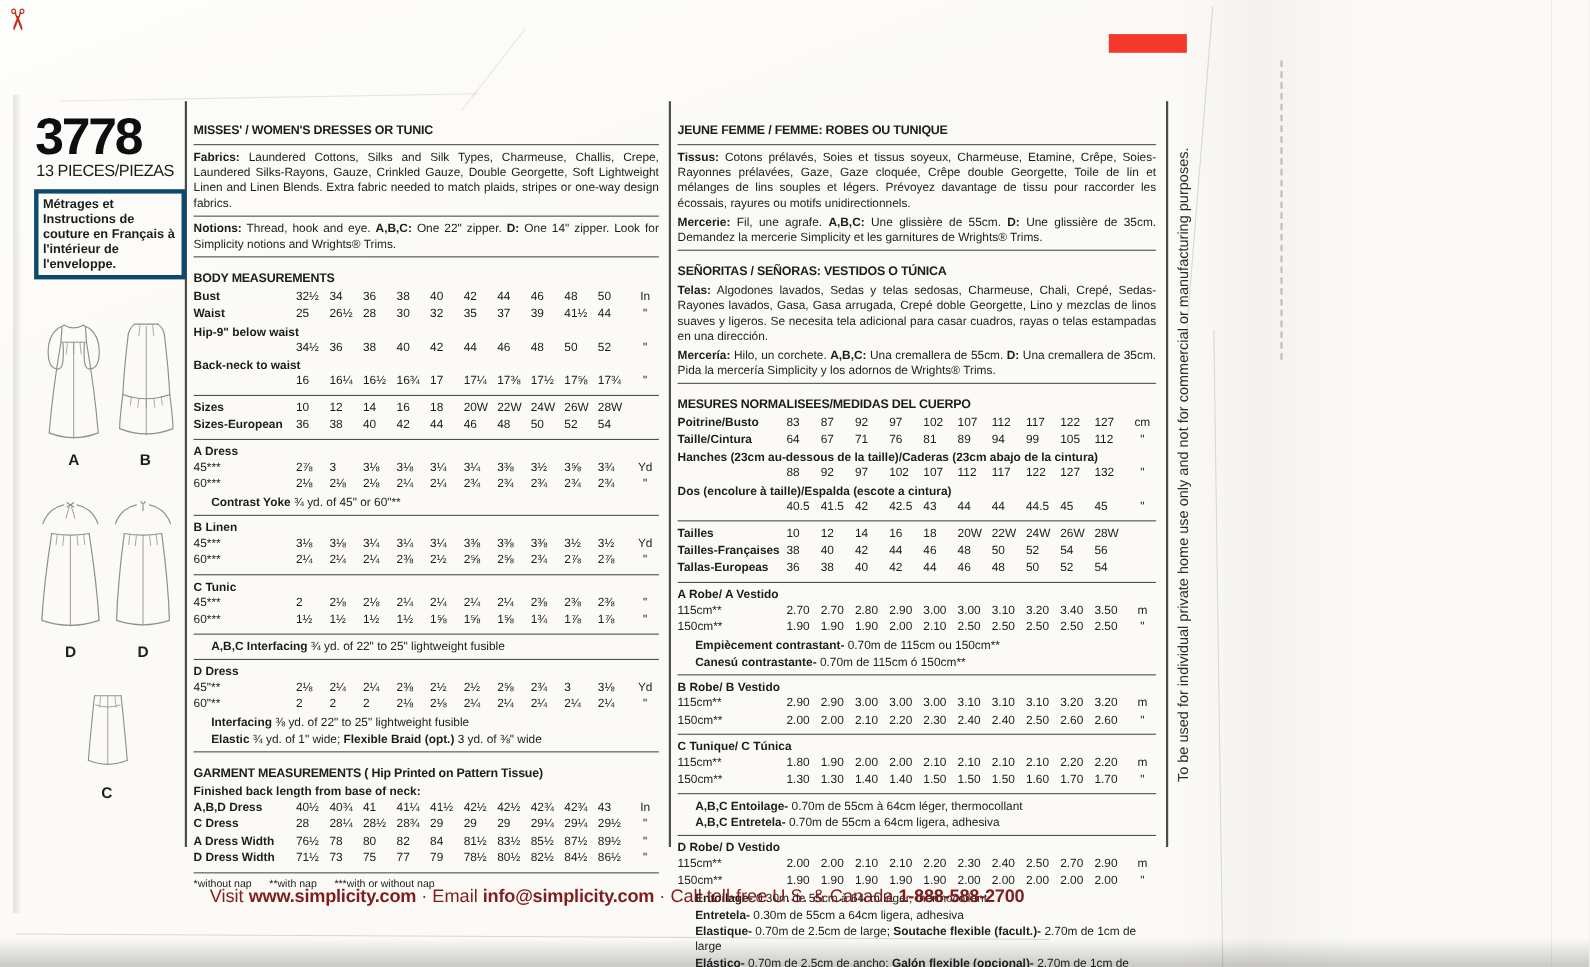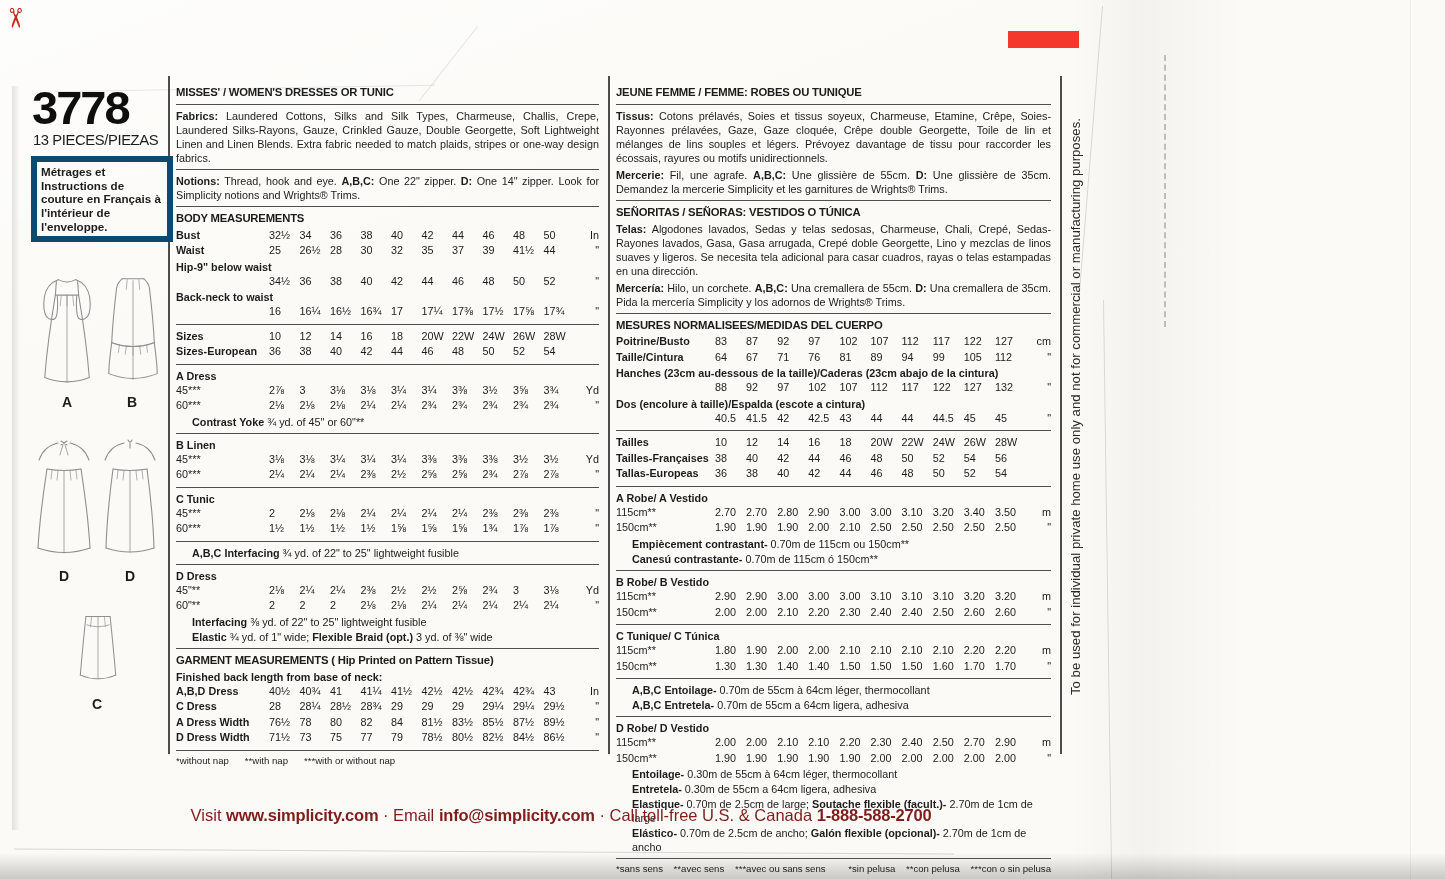--- a/index.html
+++ b/index.html
@@ -12,44 +12,44 @@
   .crease{position:absolute;background:rgba(0,0,0,.09);}
   .stitch{position:absolute;left:1164px;top:55px;height:272px;width:0;border-left:2px dashed rgba(0,0,0,.22);}
   .shadow-bottom{position:absolute;left:0;right:0;bottom:0;height:26px;
      background:linear-gradient(to top,rgba(0,0,0,.20),rgba(0,0,0,0));}
   .shadow-left{position:absolute;left:12px;top:86px;width:8px;height:744px;
      background:linear-gradient(to right,rgba(0,0,0,.10),rgba(0,0,0,0));}
   .sticker{position:absolute;left:1008px;top:31px;width:71px;height:17px;background:#f4392c;}
   .cutmark{position:absolute;left:4px;top:2px;font-size:27px;color:#c22b1e;transform:rotate(90deg);}
 
   
-  .panel{position:absolute;left:28px;top:76px;width:1066px;height:678px;display:flex;}
+  .panel{position:absolute;left:28px;top:92px;width:1066px;height:678px;display:flex;}
   .rail{position:relative;width:140px;flex:0 0 140px;}
   .col{box-sizing:border-box;padding:8px 9px 0 6px;font-size:10.8px;line-height:1.3;}
   .col-en{width:442px;flex:0 0 442px;border-left:2px solid #4c4c4c;border-right:2px solid #4c4c4c;}
   .col-fr{width:452px;flex:0 0 452px;border-right:2px solid #4c4c4c;}
 
-  .heading{font-weight:bold;font-size:11.3px;letter-spacing:-.2px;margin:1px 0 2px 0;}
+  .heading{font-weight:bold;font-size:11.3px;letter-spacing:-.2px;margin:12px 0 2px 0;}
   .para{text-align:justify;margin:2px 0 3px 0;}
   .rule{height:0;border-top:1.6px solid #4f4f4f;margin:4px 0;}
   .rowlabel{font-weight:bold;margin-top:1px;}
   .textrow{margin:1px 16px;}
   .trow{display:grid;grid-template-columns:93px repeat(10,1fr) 25px;line-height:15.5px;}
   .col-fr .trow{grid-template-columns:99px repeat(10,1fr) 25px;}
   .tlabel{white-space:nowrap;}
   .tlabel.b{font-weight:bold;}
   .tval{white-space:nowrap;}
-  .tunit{text-align:right;}
+  .tunit{text-align:center;}
   .foot{font-size:9.6px;white-space:pre-wrap;margin-top:2px;}
   .footsplit{display:flex;justify-content:space-between;font-size:9.6px;white-space:pre-wrap;margin-top:2px;}
 
   
   .pattnum{position:absolute;left:4px;top:4px;font-size:47px;font-weight:bold;letter-spacing:-2px;color:#0e0e0e;}
   .pieces{position:absolute;left:5px;top:56px;font-size:14.8px;letter-spacing:-.4px;}
-  .frbox{position:absolute;left:3px;top:80px;width:122px;border:6px solid #0c4a6e;
+  .frbox{position:absolute;left:3px;top:80px;width:122px;border:4px solid #0c4a6e;
          padding:3px 4px;font-weight:bold;font-size:11.6px;line-height:1.18;}
   .fig{position:absolute;}
   .fig svg{display:block;}
   .figlabel{position:absolute;font-size:14px;font-weight:600;}
 
   .disclaimer{position:absolute;left:771px;top:328px;width:560px;height:22px;
       transform:rotate(-90deg);transform-origin:center;text-align:center;
       font-size:13.2px;color:#2a2a2a;white-space:nowrap;}
 
   .contact{position:absolute;left:28px;top:806px;width:1066px;text-align:center;

